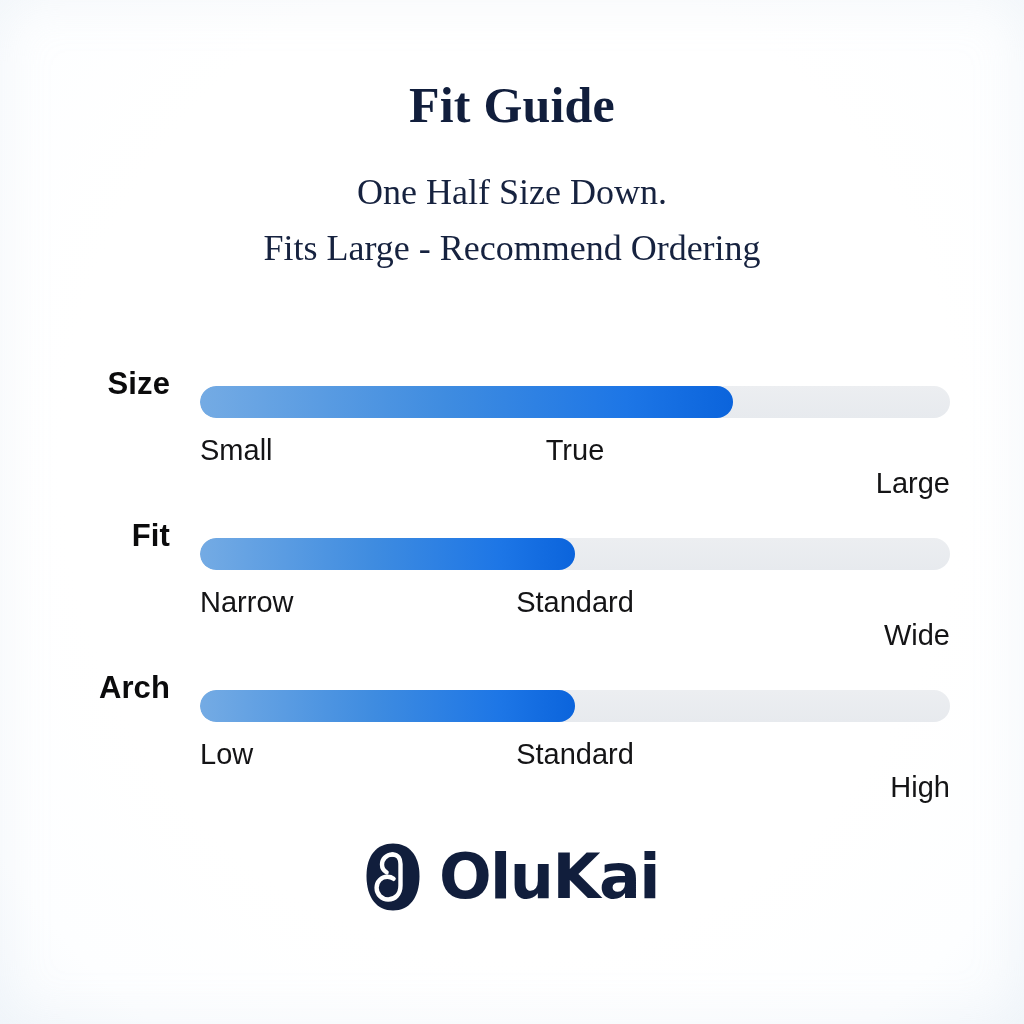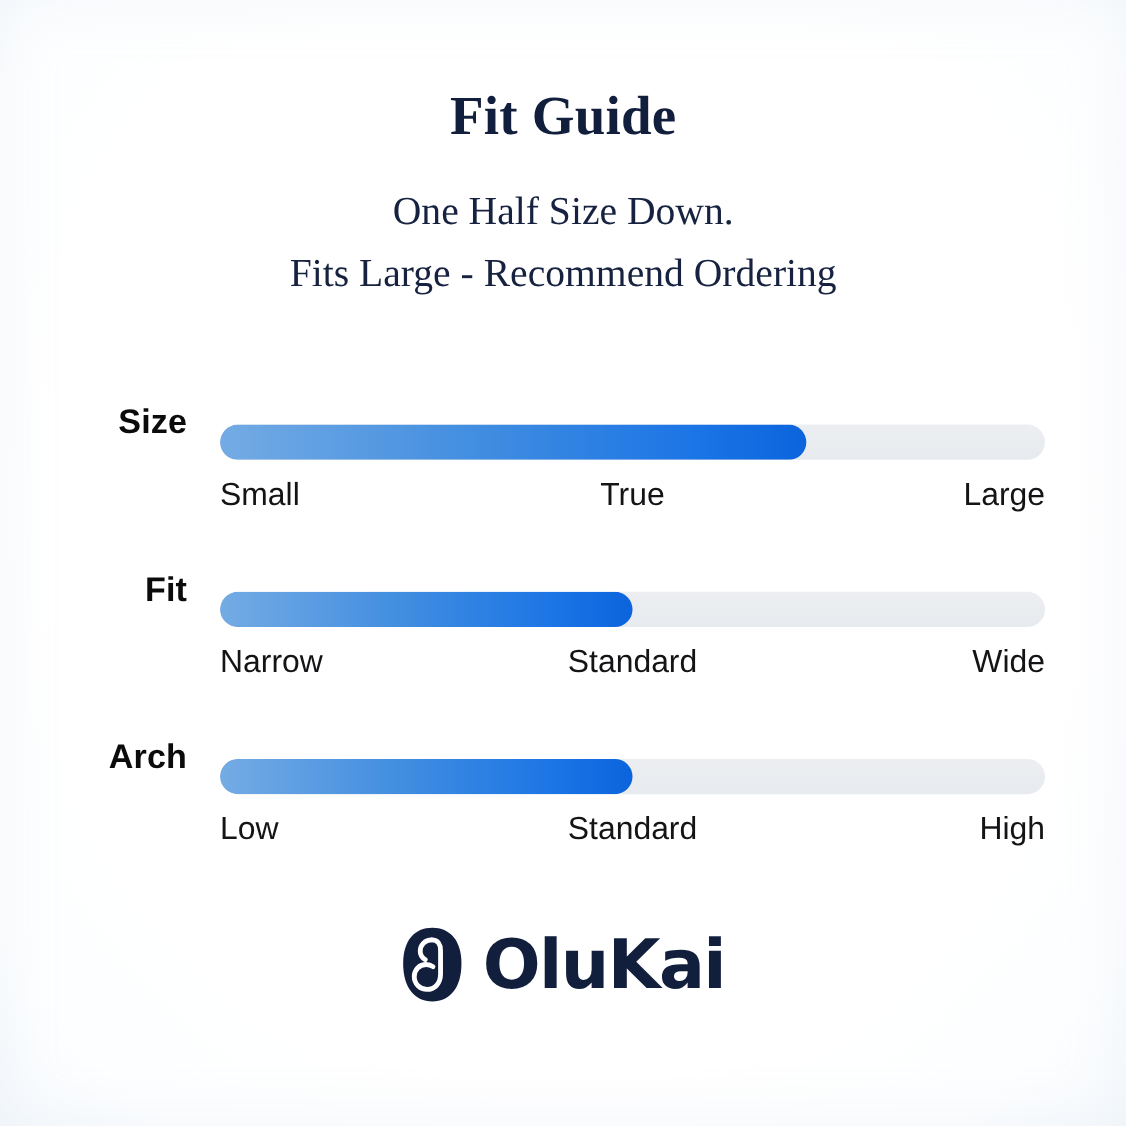--- a/index.html
+++ b/index.html
@@ -103,28 +103,29 @@
   .scale {
     position: absolute;
     left: 200px;
     top: 72px;
     width: 750px;
     display: flex;
     justify-content: space-between;
     font-size: 29px;
     color: #141416;
     font-weight: 400;
+    flex-direction: column;
   }
   .scale span.mid {
     position: absolute;
     left: 50%;
     transform: translateX(-50%);
   }
   .scale span.start { text-align: left; }
-  .scale span.end { }
+  .scale span.end { text-align: right; }
 
   .brand {
     position: absolute;
     left: 0;
     right: 0;
     top: 842px;
     display: flex;
     align-items: center;
     justify-content: center;
     gap: 18px;

